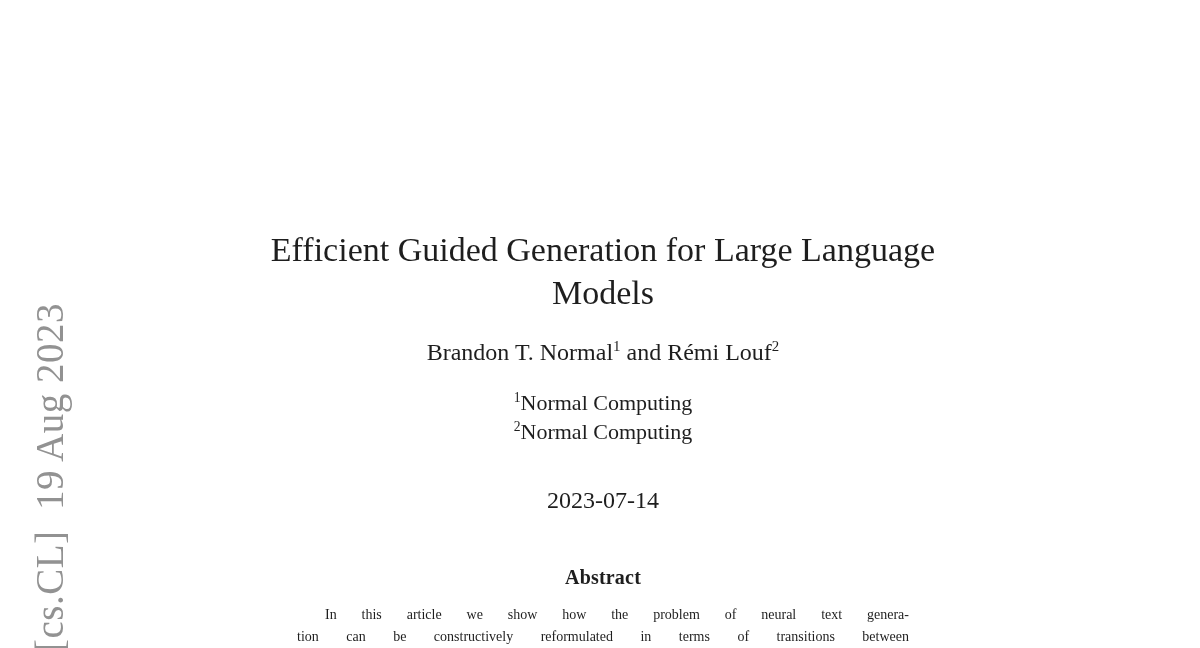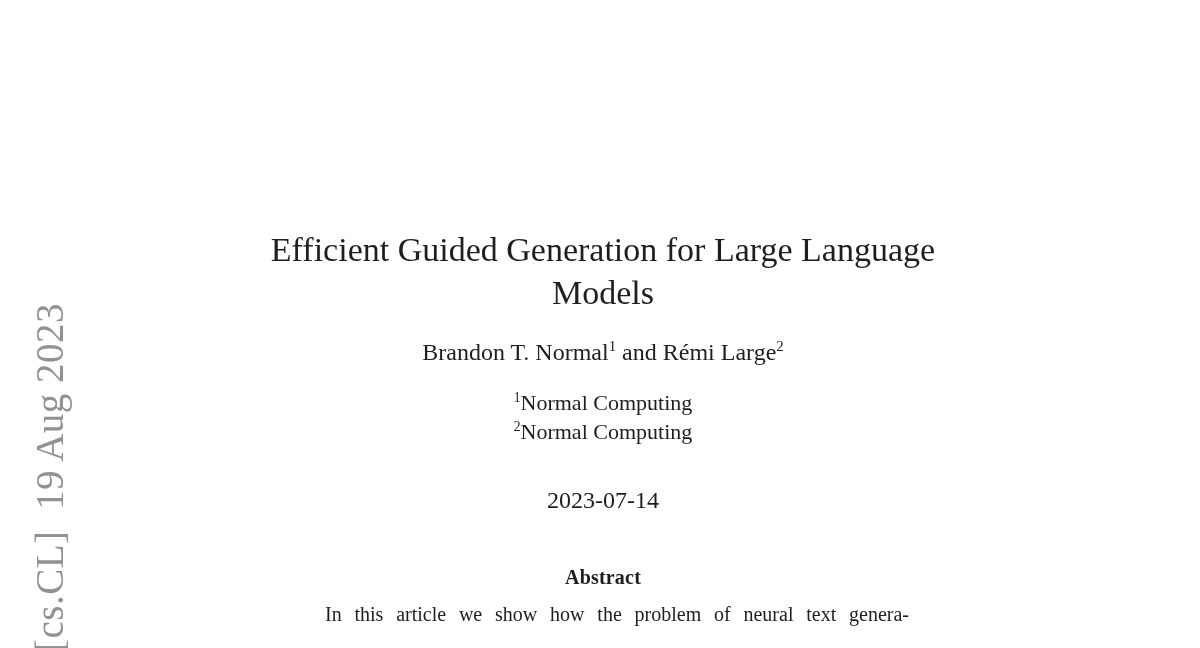--- a/index.html
+++ b/index.html
@@ -90,21 +90,21 @@
     font-weight: bold;
     letter-spacing: 0.2px;
     color: #1e1e1e;
   }
 
   .abstract-body {
     position: absolute;
     top: 604px;
     left: 297px;
     width: 612px;
-    font-size: 20px;
+    font-size: 14px;
     line-height: 21.5px;
     color: #1e1e1e;
   }
   .abstract-line {
     text-align: justify;
     text-align-last: justify;
     white-space: nowrap;
   }
   .abstract-line.first {
     padding-left: 28px;
@@ -115,28 +115,29 @@
 
 <div class="page">
 
   <div class="arxiv-stamp">[cs.CL]  19 Aug 2023</div>
 
   <div class="title-block">
     <div>Efficient Guided Generation for Large Language</div>
     <div>Models</div>
   </div>
 
-  <div class="authors-line"><span>Brandon T. Normal</span><sup class="marker">1</sup><span> and </span><span>Rémi Large</span><sup class="marker">2</sup></div>
+  <div class="authors-line"><span>Brandon T. Normal</span><sup class="marker">1</sup><span> and </span><span>Rémi Louf</span><sup class="marker">2</sup></div>
 
   <div class="affiliations">
     <div><sup class="marker">1</sup><span>Normal Computing</span></div>
     <div><sup class="marker">2</sup><span>Normal Computing</span></div>
   </div>
 
   <div class="date-line">2023-07-14</div>
 
   <div class="abstract-heading">Abstract</div>
 
   <div class="abstract-body">
     <div class="abstract-line first">In this article we show how the problem of neural text genera-</div>
+    <div class="abstract-line">tion can be constructively reformulated in terms of transitions between</div>
   </div>
 
 </div>
 
 </body></html>

